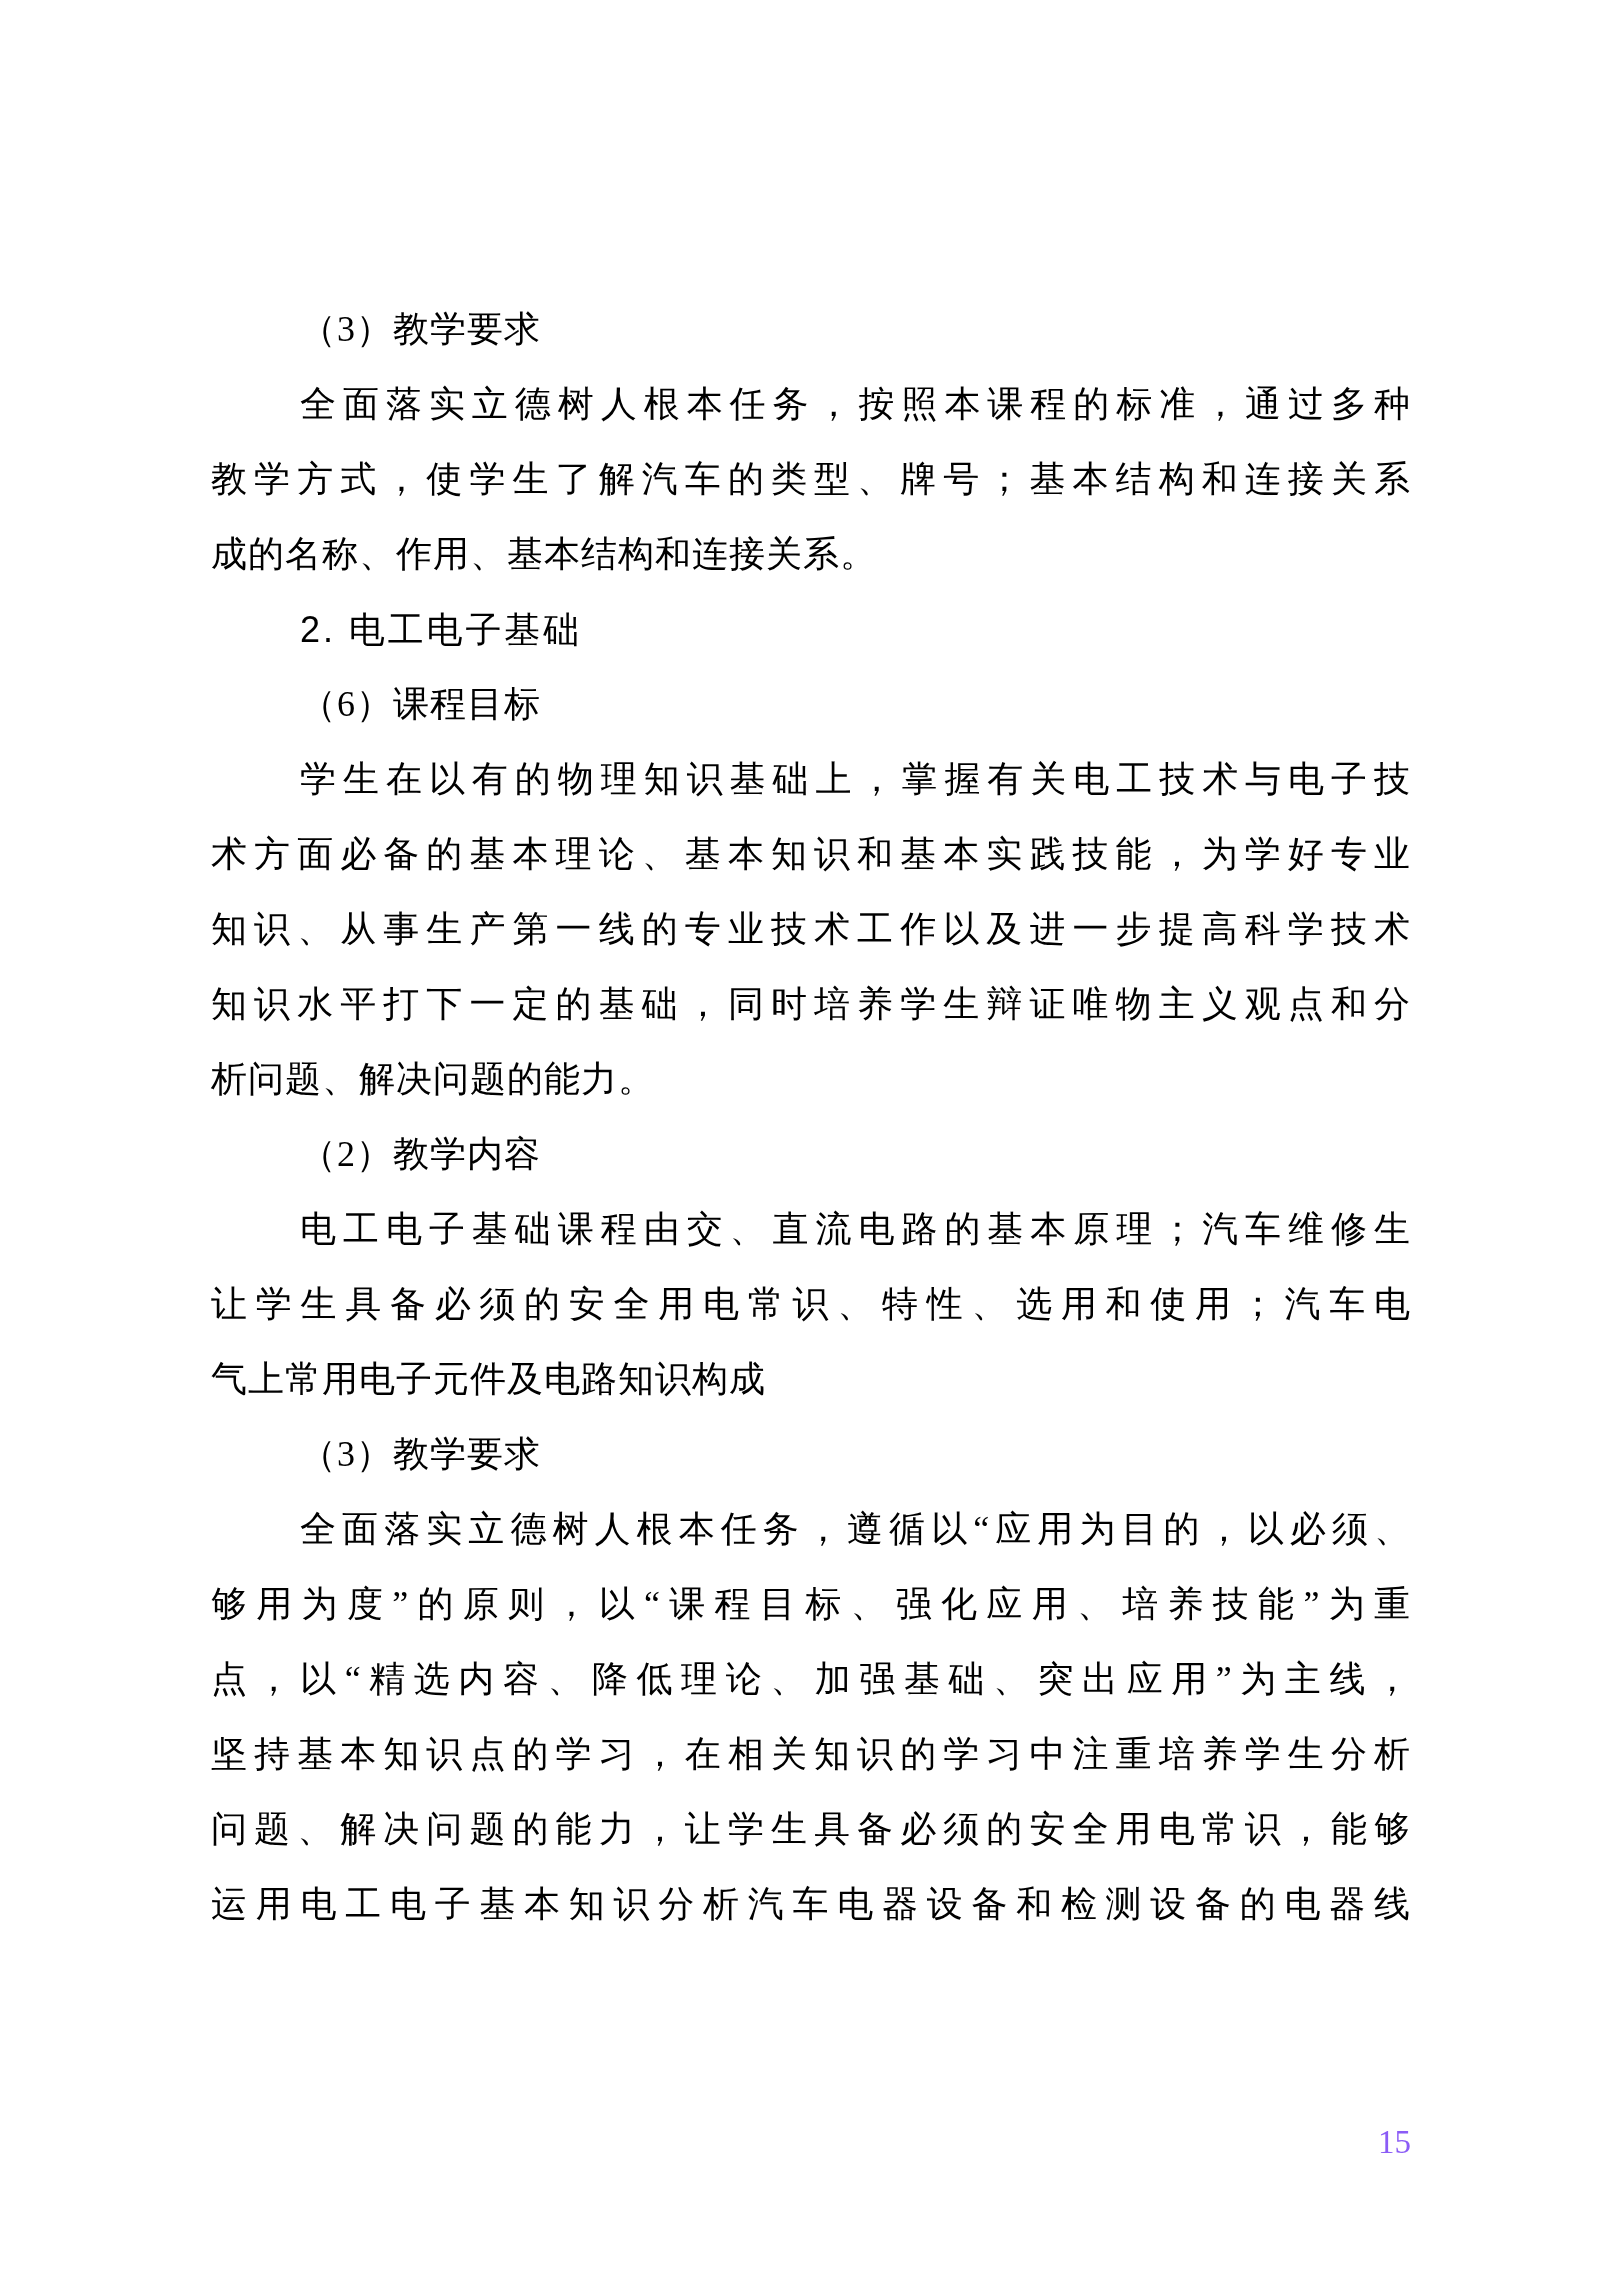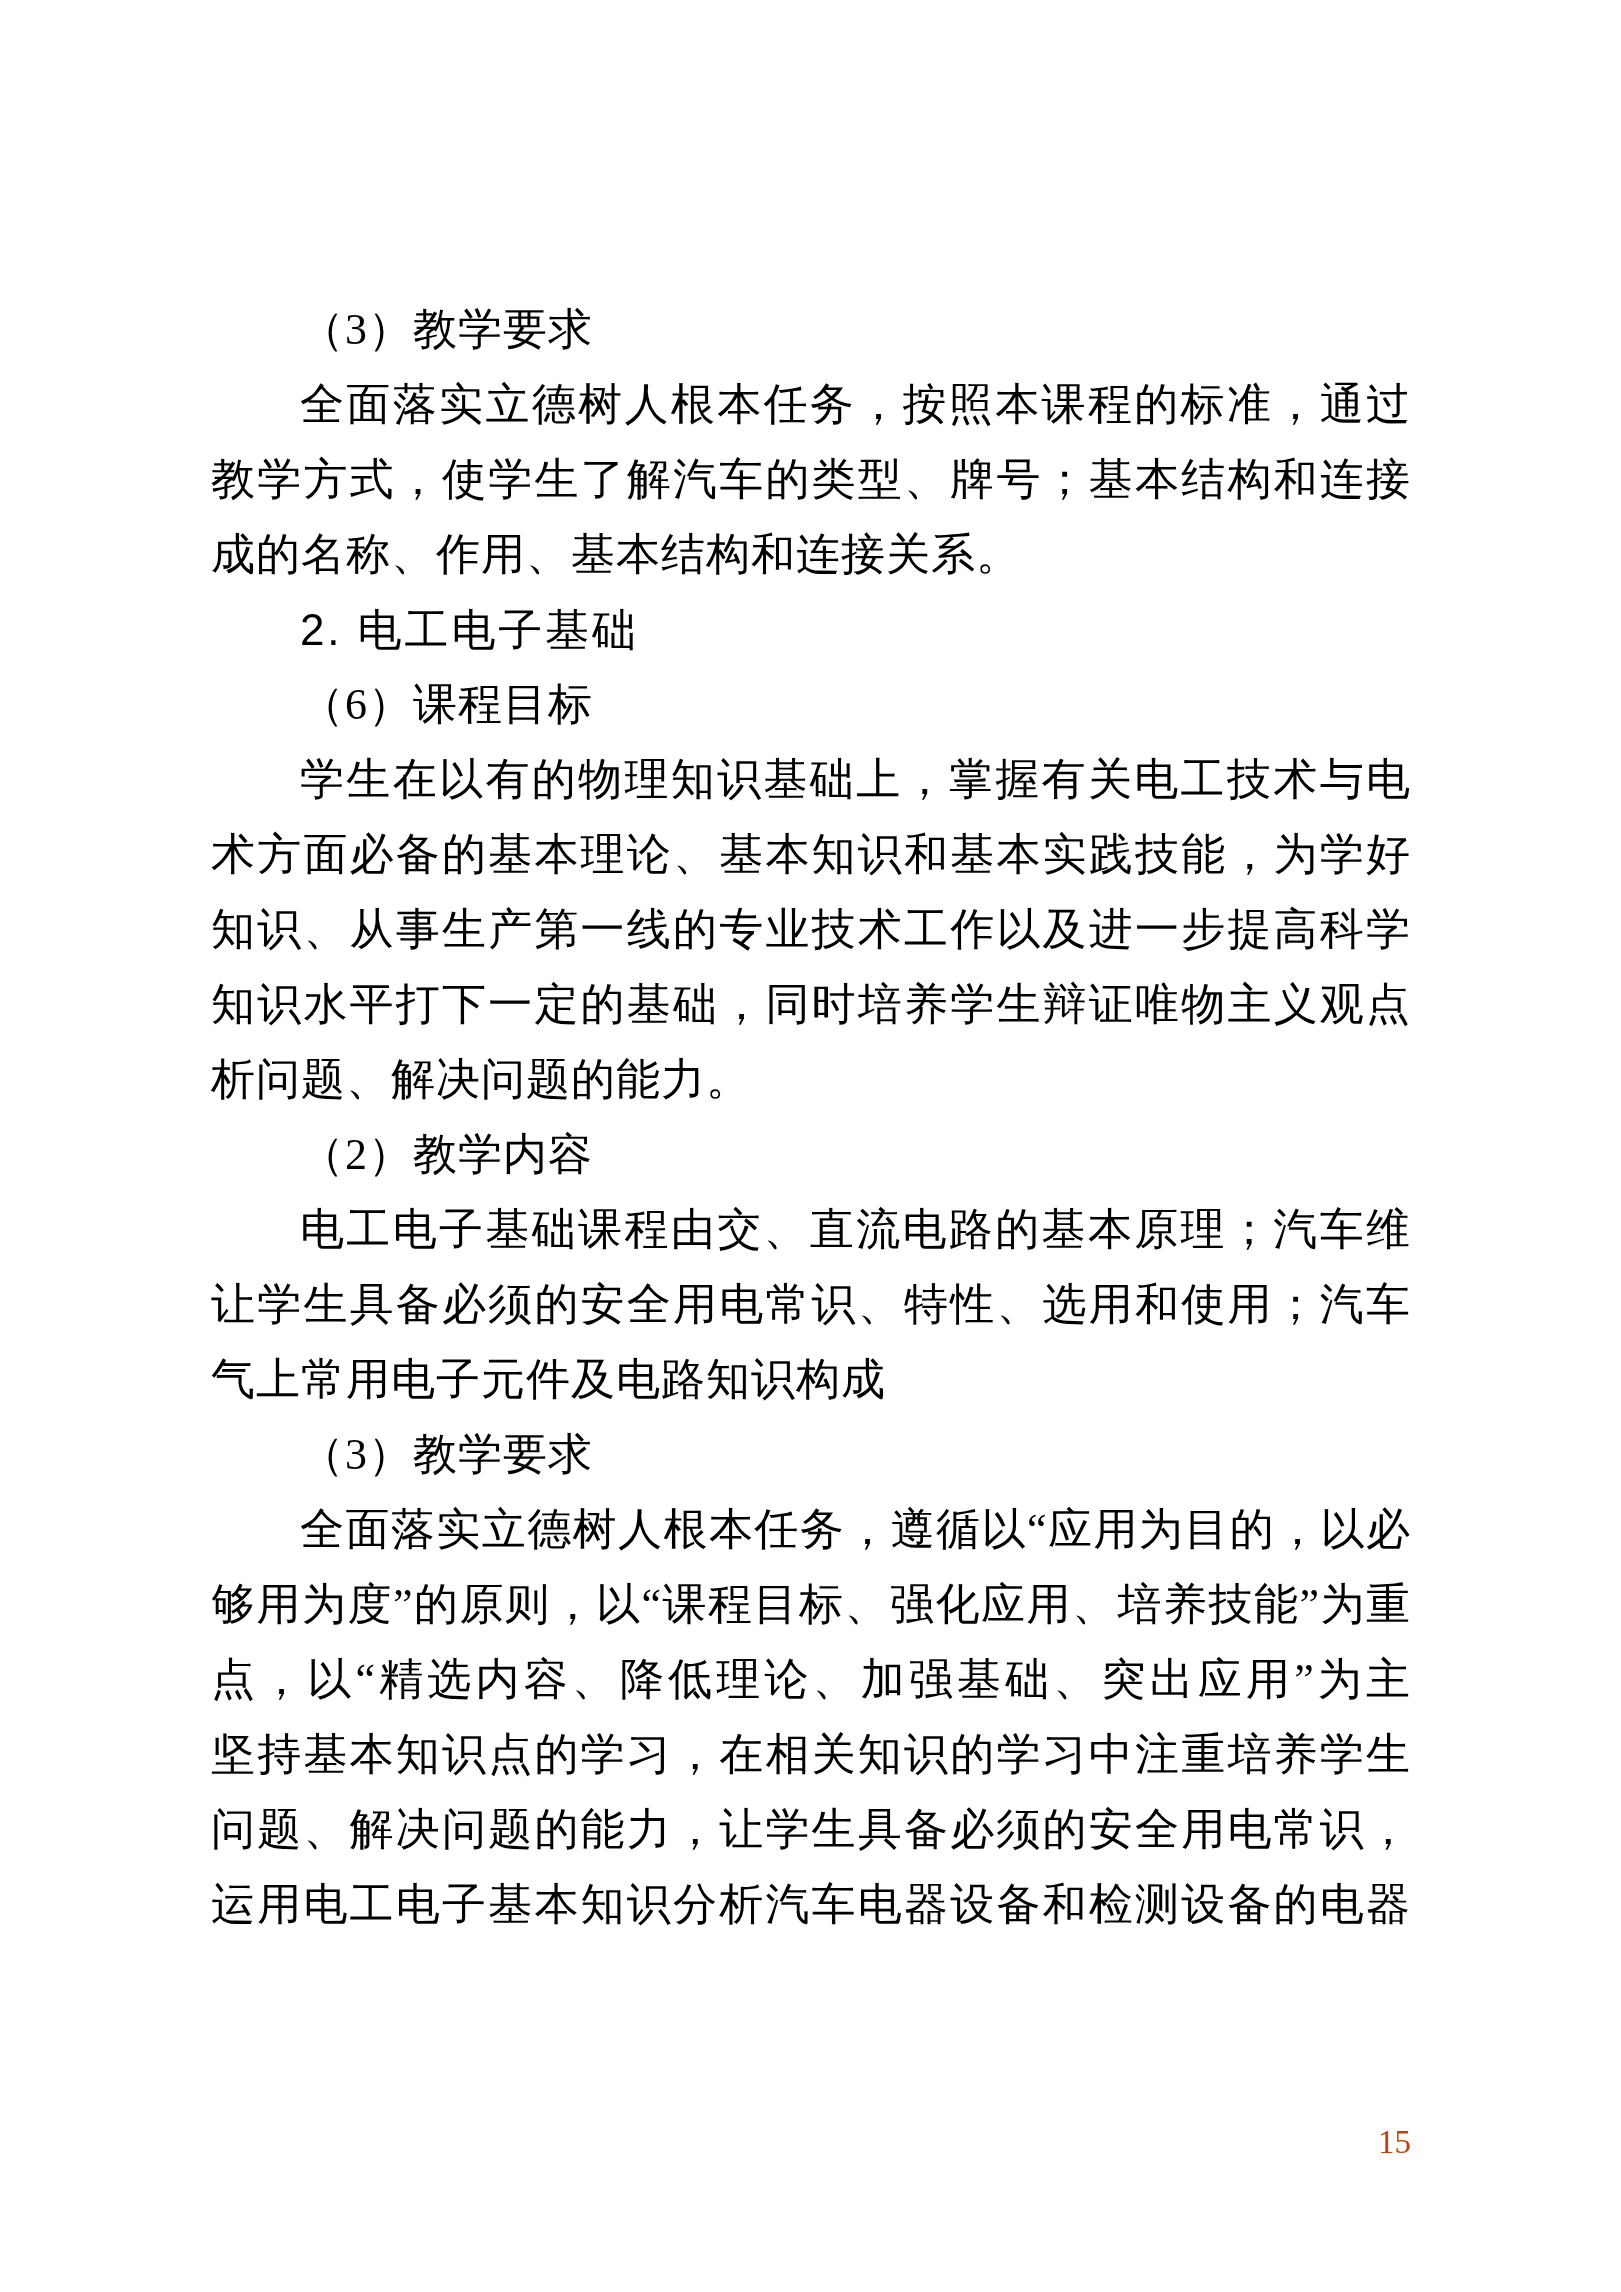--- a/index.html
+++ b/index.html
@@ -18,21 +18,21 @@
   }
   .content {
     position: absolute;
     left: 211px;
     top: 292px;
     width: 1200px;
   }
   .line {
     height: 75px;
     line-height: 75px;
-    font-size: 44px;
+    font-size: 36px;
     letter-spacing: 1px;
     white-space: nowrap;
   }
   .line.fill {
     white-space: normal;
     text-align: justify;
     text-align-last: justify;
     text-justify: inter-character;
     overflow: hidden;
   }
@@ -43,21 +43,21 @@
     font-weight: 400;
     font-family: "Liberation Sans", "DejaVu Sans", sans-serif;
     letter-spacing: 2.9px;
   }
   .page-number {
     position: absolute;
     top: 2123px;
     right: 210px;
     font-size: 33px;
     line-height: 39px;
-    color: #c2410c;
+    color: #8b5cf6;
   }
 </style>
 </head>
 <body>
 
 <div class="page">
   <div class="content" id="document-body">
       <div class="line indent">（3）教学要求</div>
       <div class="line fill indent">全面落实立德树人根本任务，按照本课程的标准，通过多种</div>
       <div class="line fill">教学方式，使学生了解汽车的类型、牌号；基本结构和连接关系</div>

